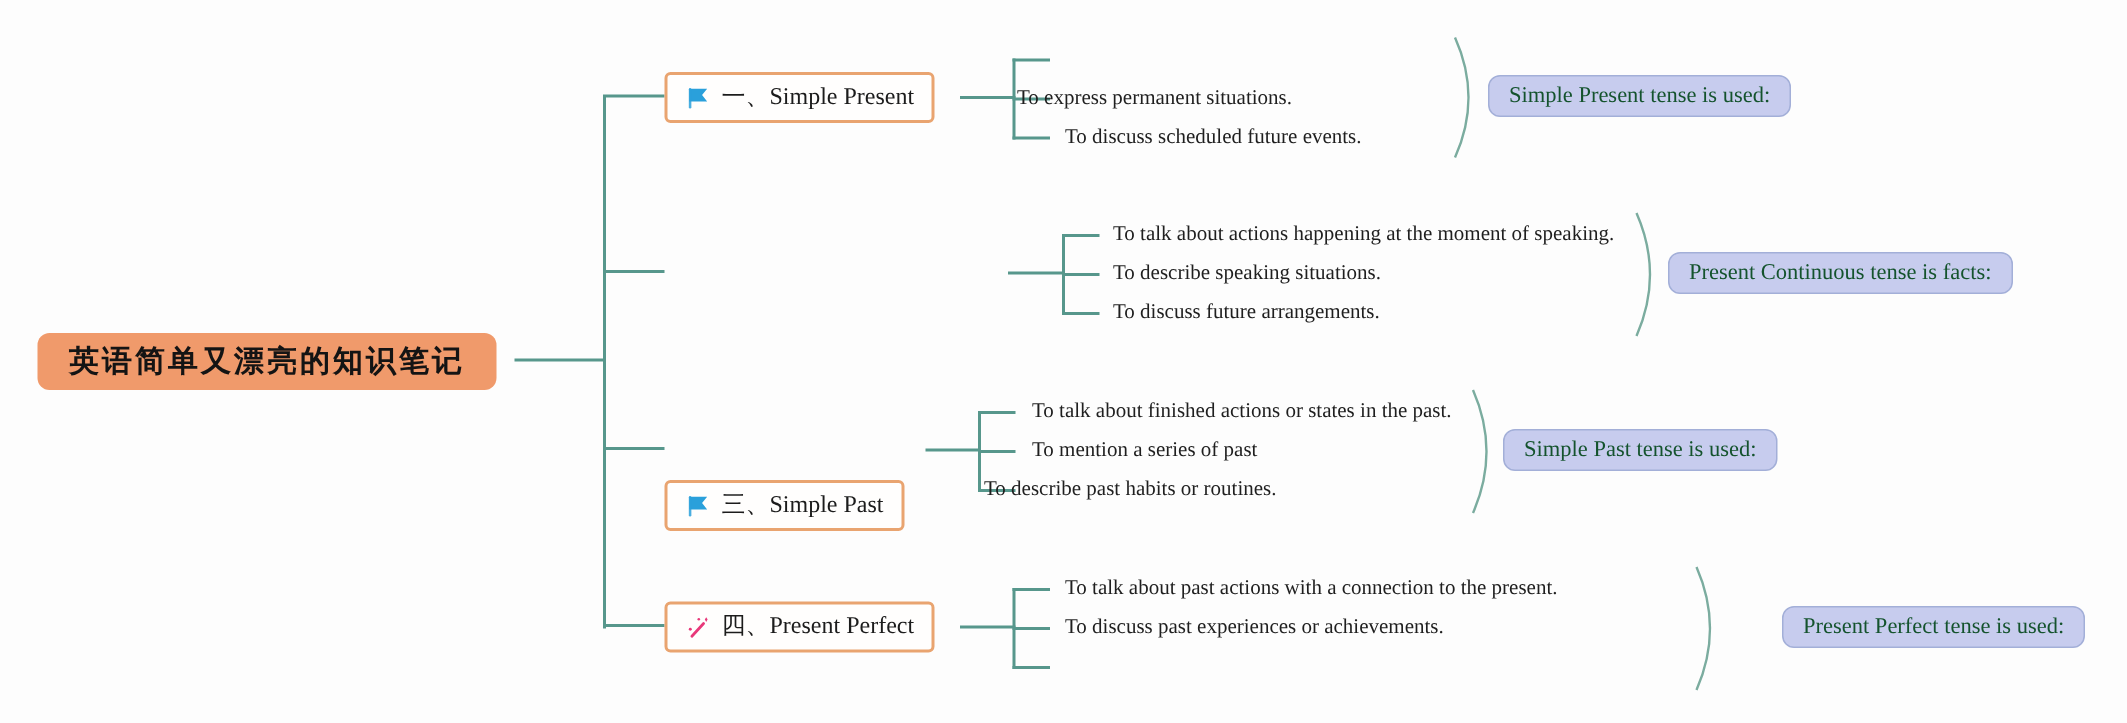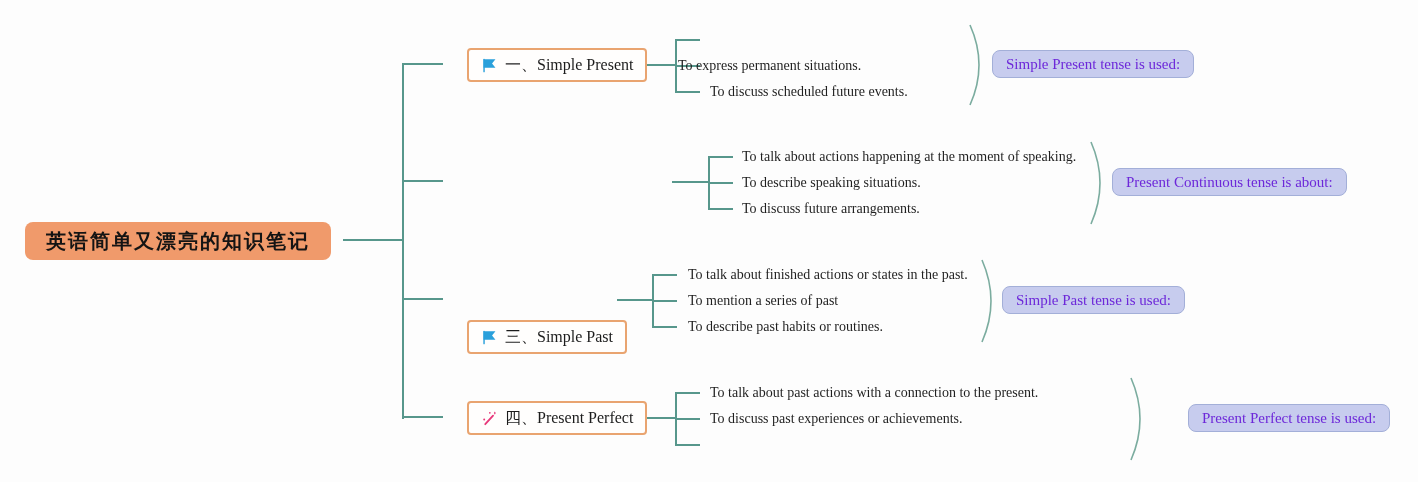--- a/index.html
+++ b/index.html
@@ -20,21 +20,21 @@
     background:#F09A6B;
     border-radius:8px;
     padding:7px 21px;
     font-family:"Liberation Sans","DejaVu Sans",sans-serif;
     font-weight:bold;font-size:20px;line-height:24px;
     letter-spacing:2px;color:#141414;
     z-index:3;white-space:nowrap;
   }
   
   .branch-node{
-    position:absolute;left:467px;
+    position:absolute;left:443px;
     display:inline-flex;align-items:center;gap:7px;
     background:#fffefd;
     border:2px solid #E9A470;border-radius:4px;
     padding:5px 12px;
     font-size:16px;line-height:20px;color:#1c1c1c;
     z-index:3;white-space:nowrap;
   }
   .branch-node .icon{display:inline-flex;width:17px;height:17px;flex:0 0 auto;}
   
   .child-item{
@@ -45,21 +45,21 @@
   
   .bracket{position:absolute;z-index:1;}
   
   .summary-box{
     position:absolute;
     background:#C7CCEE;
     border:1.5px solid #A3AFD8;
     border-radius:8px;
     padding:3px 13px;
     font-size:15px;line-height:20px;
-    color:#6d28d9;white-space:nowrap;z-index:3;
+    color:#14532d;white-space:nowrap;z-index:3;
   }
 </style>
 </head>
 <body>
 
 <div class="canvas">
 
   <div class="root-node">英语简单又漂亮的知识笔记</div>
 
   <div class="hline" style="left:343px;top:239px;width:60px;"></div>
@@ -100,41 +100,41 @@
   <div class="hline" style="left:708px;top:182px;width:25px;"></div>
   <div class="hline" style="left:708px;top:208px;width:25px;"></div>
 
   <div class="child-item" style="left:742px;top:148px;">To talk about actions happening at the moment of speaking.</div>
   <div class="child-item" style="left:742px;top:174px;">To describe speaking situations.</div>
   <div class="child-item" style="left:742px;top:200px;">To discuss future arrangements.</div>
 
   <svg class="bracket" style="left:1086px;top:139px;" width="24" height="88">
       <path d="M5 3 Q 23 44 5 85" fill="none" stroke="#7BAC9F" stroke-width="1.6"></path>
     </svg>
-  <div class="summary-box" style="left:1112px;top:168px;">Present Continuous tense is about:</div>
+  <div class="summary-box" style="left:1112px;top:168px;">Present Continuous tense is facts:</div>
 
   <div class="branch-node" style="top:283px;margin-top:37px;">
     <span class="icon">
       <svg width="17" height="17" viewBox="0 0 20 20">
           <path d="M3 2.5 h14 l-4 5 4 5 H3 z" fill="#2AA0DB"></path>
           <rect x="2.6" y="2" width="2" height="16" rx="1" fill="#2AA0DB" opacity="0.85"></rect>
         </svg>
     </span>
     <span>三、Simple Past</span>
   </div>
 
   <div class="hline" style="left:617px;top:299px;width:37px;"></div>
   <div class="vline" style="left:652px;top:274px;height:54px;"></div>
   <div class="hline" style="left:652px;top:274px;width:25px;"></div>
   <div class="hline" style="left:652px;top:300px;width:25px;"></div>
   <div class="hline" style="left:652px;top:326px;width:25px;"></div>
 
   <div class="child-item" style="left:688px;top:266px;">To talk about finished actions or states in the past.</div>
   <div class="child-item" style="left:688px;top:292px;">To mention a series of past</div>
-  <div class="child-item" style="left:688px;top:318px;">To describe past habits or routines.</div>
+  <div class="child-item" style="left:656px;top:318px;">To describe past habits or routines.</div>
 
   <svg class="bracket" style="left:977px;top:257px;" width="24" height="88">
       <path d="M5 3 Q 23 44 5 85" fill="none" stroke="#7BAC9F" stroke-width="1.6"></path>
     </svg>
   <div class="summary-box" style="left:1002px;top:286px;">Simple Past tense is used:</div>
 
   <div class="branch-node" style="top:401px;">
     <span class="icon">
       <svg width="17" height="17" viewBox="0 0 24 24">
         <line x1="6" y1="20" x2="17" y2="8" stroke="#E8387A" stroke-width="2.6" stroke-linecap="round"></line>

